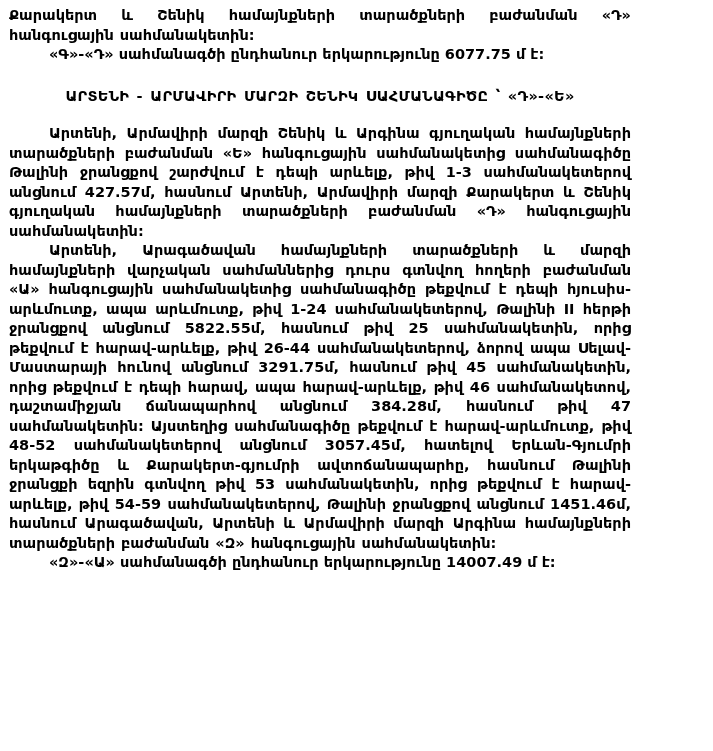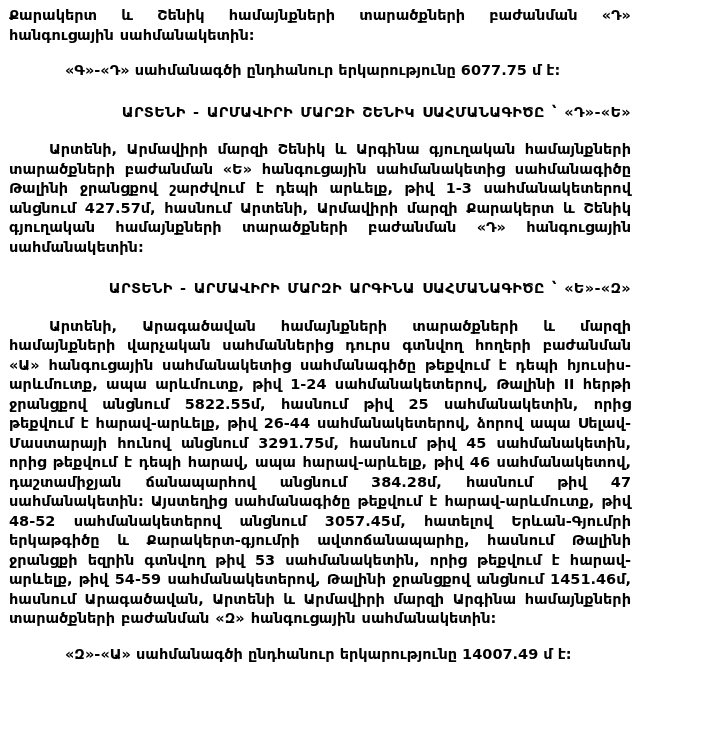--- a/index.html
+++ b/index.html
@@ -23,48 +23,47 @@
     }
     .para {
       margin: 0;
       text-align: justify;
       word-spacing: 1px;
     }
     .para.indent {
       text-indent: 40px;
     }
     .summary {
-      margin: 16px;
+      margin: 0;
       text-align: left;
       text-indent: 40px;
     }
     .section-heading {
       margin: 22px 0 18px 0;
-      text-align: right;
+      text-align: center;
       font-size: 14.5px;
       font-weight: 700;
       letter-spacing: 0.3px;
       word-spacing: 2px;
     }
   </style>
 </head>
 <body>
 
 <div class="page">
 
   <p class="para">Քարակերտ և Շենիկ համայնքների տարածքների բաժանման  «Դ» հանգուցային սահմանակետին:</p>
 
   <p class="summary">«Գ»-«Դ» սահմանագծի ընդհանուր երկարությունը 6077.75 մ է:</p>
 
   <h2 class="section-heading">ԱՐՏԵՆԻ - ԱՐՄԱՎԻՐԻ ՄԱՐԶԻ ՇԵՆԻԿ ՍԱՀՄԱՆԱԳԻԾԸ ՝ «Դ»-«Ե»</h2>
 
   <p class="para indent">Արտենի, Արմավիրի մարզի Շենիկ և Արգինա գյուղական համայնքների տարածքների բաժանման «Ե» հանգուցային սահմանակետից սահմանագիծը Թալինի ջրանցքով շարժվում է դեպի արևելք, թիվ 1-3 սահմանակետերով անցնում 427.57մ, հասնում Արտենի, Արմավիրի մարզի Քարակերտ և Շենիկ գյուղական համայնքների տարածքների բաժանման «Դ» հանգուցային սահմանակետին:</p>
 
 
-  <h2 class="section-heading">ԱՐՏԵՆԻ - ԱՐՄԱՎԻՐԻ ՄԱՐԶԻ ԱՐԳԻՆԱ ՍԱՀՄԱՆԱԳԻԾԸ ՝ «Ե»-«Զ»</h2>
 
 
 
 
   <p class="para indent">Արտենի, Արագածավան համայնքների տարածքների և մարզի համայնքների վարչական սահմաններից դուրս գտնվող հողերի բաժանման «Ա» հանգուցային սահմանակետից սահմանագիծը թեքվում է դեպի հյուսիս-արևմուտք, ապա արևմուտք, թիվ 1-24 սահմանակետերով, Թալինի II հերթի ջրանցքով անցնում 5822.55մ, հասնում թիվ 25 սահմանակետին, որից թեքվում է հարավ-արևելք, թիվ 26-44 սահմանակետերով, ձորով ապա Սելավ-Մաստարայի հունով անցնում 3291.75մ, հասնում թիվ 45 սահմանակետին, որից թեքվում է դեպի հարավ, ապա հարավ-արևելք, թիվ 46 սահմանակետով, դաշտամիջյան ճանապարհով անցնում 384.28մ, հասնում թիվ 47 սահմանակետին: Այստեղից սահմանագիծը թեքվում է հարավ-արևմուտք, թիվ 48-52 սահմանակետերով անցնում 3057.45մ, հատելով Երևան-Գյումրի երկաթգիծը և Քարակերտ-գյումրի ավտոճանապարհը, հասնում Թալինի ջրանցքի եզրին գտնվող թիվ 53 սահմանակետին, որից թեքվում է հարավ-արևելք, թիվ 54-59 սահմանակետերով, Թալինի ջրանցքով անցնում 1451.46մ, հասնում Արագածավան, Արտենի և Արմավիրի մարզի Արգինա համայնքների տարածքների բաժանման «Զ» հանգուցային սահմանակետին:</p>
 
   <p class="summary">«Զ»-«Ա» սահմանագծի ընդհանուր երկարությունը 14007.49 մ է:</p>
 
 </div>
 

